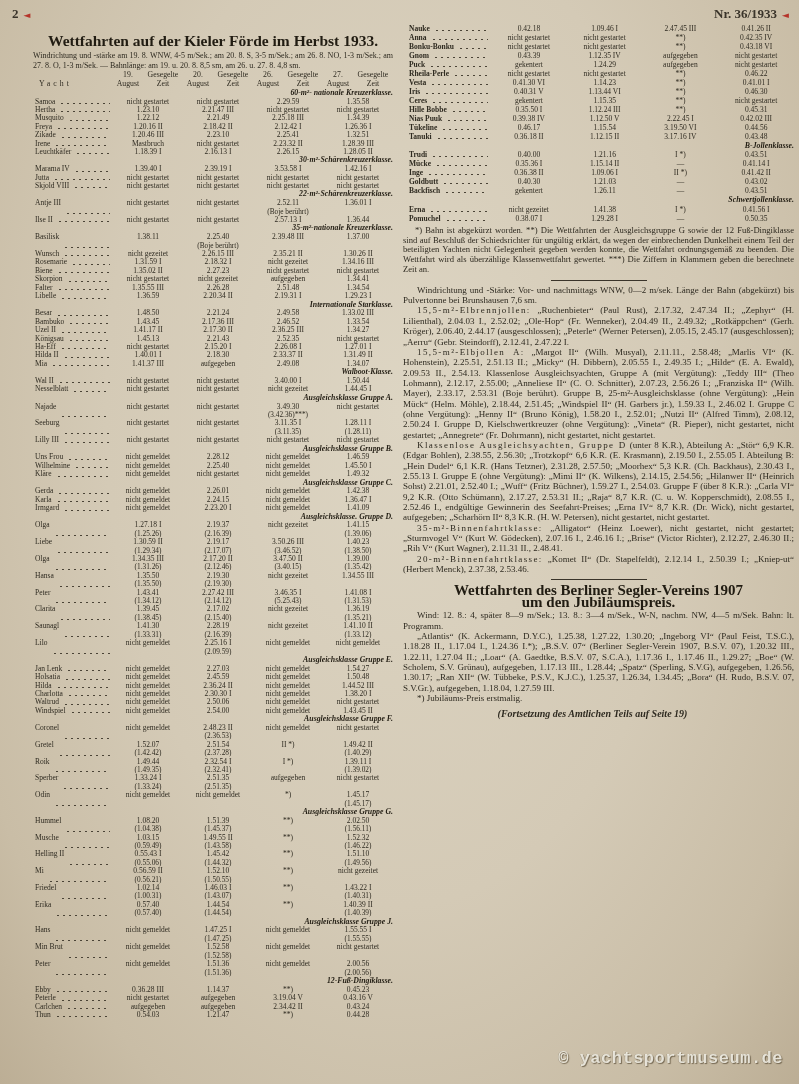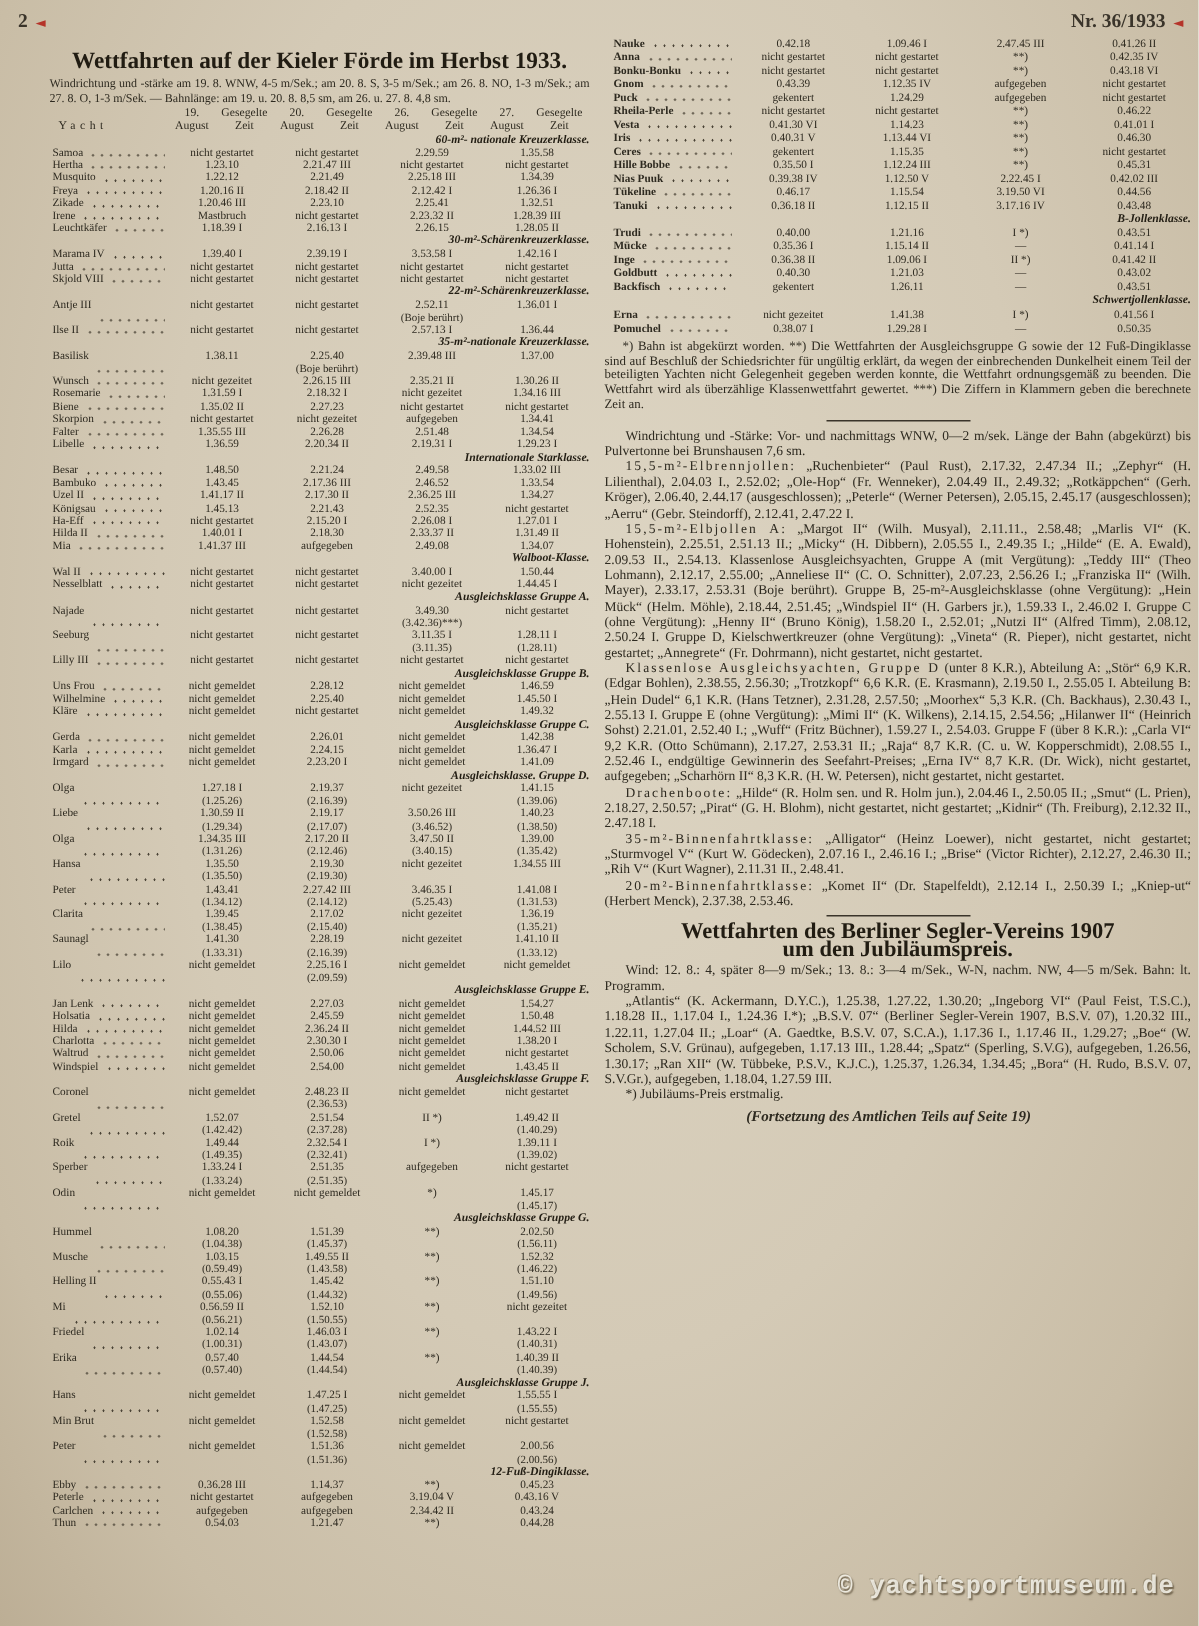--- a/index.html
+++ b/index.html
@@ -1767,21 +1767,20 @@
             </div>
           </div>
         </div>
       <p class="footnote">*) Bahn ist abgekürzt worden.   **) Die Wettfahrten der Ausgleichsgruppe G sowie der 12 Fuß-Dingiklasse sind auf Beschluß der Schiedsrichter für ungültig erklärt, da wegen der einbrechenden Dunkelheit einem Teil der beteiligten Yachten nicht Gelegenheit gegeben werden konnte, die Wettfahrt ordnungsgemäß zu beenden. Die Wettfahrt wird als überzählige Klassenwettfahrt gewertet.   ***) Die Ziffern in Klammern geben die berechnete Zeit an.</p>
       <div class="hr"></div>
       <div>
           <p class="para">Windrichtung und -Stärke: Vor- und nachmittags WNW, 0—2 m/sek. Länge der Bahn (abgekürzt) bis Pulvertonne bei Brunshausen 7,6 sm.</p>
           <p class="para"><span class="ls">15,5-m²-Elbrennjollen:</span> „Ruchenbieter“ (Paul Rust), 2.17.32, 2.47.34 II.; „Zephyr“ (H. Lilienthal), 2.04.03 I., 2.52.02; „Ole-Hop“ (Fr. Wenneker), 2.04.49 II., 2.49.32; „Rotkäppchen“ (Gerh. Kröger), 2.06.40, 2.44.17 (ausgeschlossen); „Peterle“ (Werner Petersen), 2.05.15, 2.45.17 (ausgeschlossen); „Aerru“ (Gebr. Steindorff), 2.12.41, 2.47.22 I.</p>
           <p class="para"><span class="ls">15,5-m²-Elbjollen A:</span> „Margot II“ (Wilh. Musyal), 2.11.11., 2.58.48; „Marlis VI“ (K. Hohenstein), 2.25.51, 2.51.13 II.; „Micky“ (H. Dibbern), 2.05.55 I., 2.49.35 I.; „Hilde“ (E. A. Ewald), 2.09.53 II., 2.54.13.  Klassenlose Ausgleichsyachten, Gruppe A (mit Vergütung): „Teddy III“ (Theo Lohmann), 2.12.17, 2.55.00; „Anneliese II“ (C. O. Schnitter), 2.07.23, 2.56.26 I.; „Franziska II“ (Wilh. Mayer), 2.33.17, 2.53.31 (Boje berührt).  Gruppe B, 25-m²-Ausgleichsklasse (ohne Vergütung): „Hein Mück“ (Helm. Möhle), 2.18.44, 2.51.45; „Windspiel II“ (H. Garbers jr.), 1.59.33 I., 2.46.02 I.  Gruppe C (ohne Vergütung): „Henny II“ (Bruno König), 1.58.20 I., 2.52.01; „Nutzi II“ (Alfred Timm), 2.08.12, 2.50.24 I.  Gruppe D, Kielschwertkreuzer (ohne Vergütung): „Vineta“ (R. Pieper), nicht gestartet, nicht gestartet; „Annegrete“ (Fr. Dohrmann), nicht gestartet, nicht gestartet.</p>
           <p class="para"><span class="ls">Klassenlose Ausgleichsyachten, Gruppe D</span> (unter 8 K.R.), Abteilung A: „Stör“ 6,9 K.R. (Edgar Bohlen), 2.38.55, 2.56.30; „Trotzkopf“ 6,6 K.R. (E. Krasmann), 2.19.50 I., 2.55.05 I.  Abteilung B: „Hein Dudel“ 6,1 K.R. (Hans Tetzner), 2.31.28, 2.57.50; „Moorhex“ 5,3 K.R. (Ch. Backhaus), 2.30.43 I., 2.55.13 I.  Gruppe E (ohne Vergütung): „Mimi II“ (K. Wilkens), 2.14.15, 2.54.56; „Hilanwer II“ (Heinrich Sohst) 2.21.01, 2.52.40 I.; „Wuff“ (Fritz Büchner), 1.59.27 I., 2.54.03.  Gruppe F (über 8 K.R.): „Carla VI“ 9,2 K.R. (Otto Schümann), 2.17.27, 2.53.31 II.; „Raja“ 8,7 K.R. (C. u. W. Kopperschmidt), 2.08.55 I., 2.52.46 I., endgültige Gewinnerin des Seefahrt-Preises; „Erna IV“ 8,7 K.R. (Dr. Wick), nicht gestartet, aufgegeben; „Scharhörn II“ 8,3 K.R. (H. W. Petersen), nicht gestartet, nicht gestartet.</p>
-          <p class="para"><span class="ls">Drachenboote:</span> „Hilde“ (R. Holm sen. und R. Holm jun.), 2.04.46 I., 2.50.05 II.; „Smut“ (L. Prien), 2.18.27, 2.50.57; „Pirat“ (G. H. Blohm), nicht gestartet, nicht gestartet; „Kidnir“ (Th. Freiburg), 2.12.32 II., 2.47.18 I.</p>
           <p class="para"><span class="ls">35-m²-Binnenfahrtklasse:</span> „Alligator“ (Heinz Loewer), nicht gestartet, nicht gestartet; „Sturmvogel V“ (Kurt W. Gödecken), 2.07.16 I., 2.46.16 I.; „Brise“ (Victor Richter), 2.12.27, 2.46.30 II.; „Rih V“ (Kurt Wagner), 2.11.31 II., 2.48.41.</p>
           <p class="para"><span class="ls">20-m²-Binnenfahrtklasse:</span> „Komet II“ (Dr. Stapelfeldt), 2.12.14 I., 2.50.39 I.; „Kniep-ut“ (Herbert Menck), 2.37.38, 2.53.46.</p>
         </div>
       <div class="hr"></div>
       <h3 class="h-berlin">
         <span>Wettfahrten des Berliner Segler-Vereins 1907</span><br>
         <span>um den Jubiläumspreis.</span>
       </h3>
       <div>
           <p class="para">Wind: 12. 8.: 4, später 8—9 m/Sek.; 13. 8.: 3—4 m/Sek., W-N, nachm. NW, 4—5 m/Sek.  Bahn: lt. Programm.</p>

